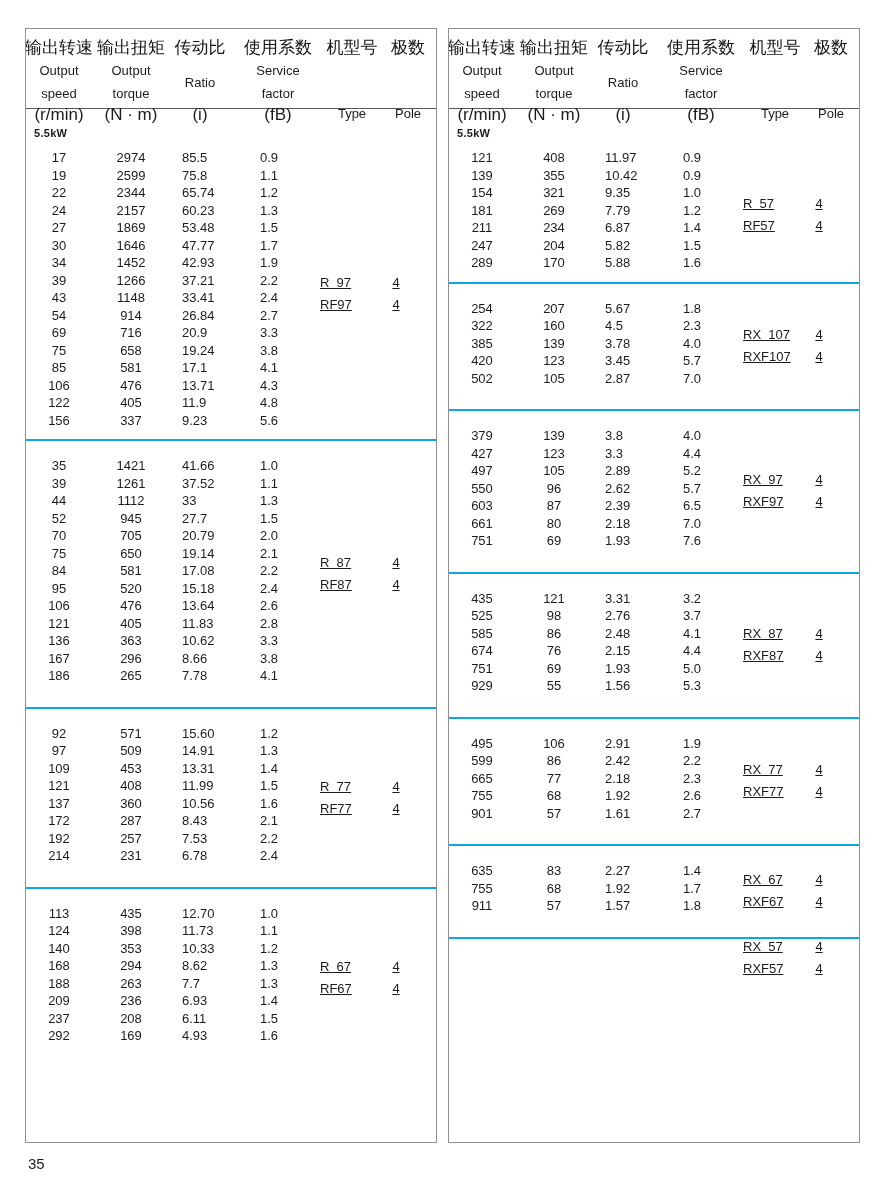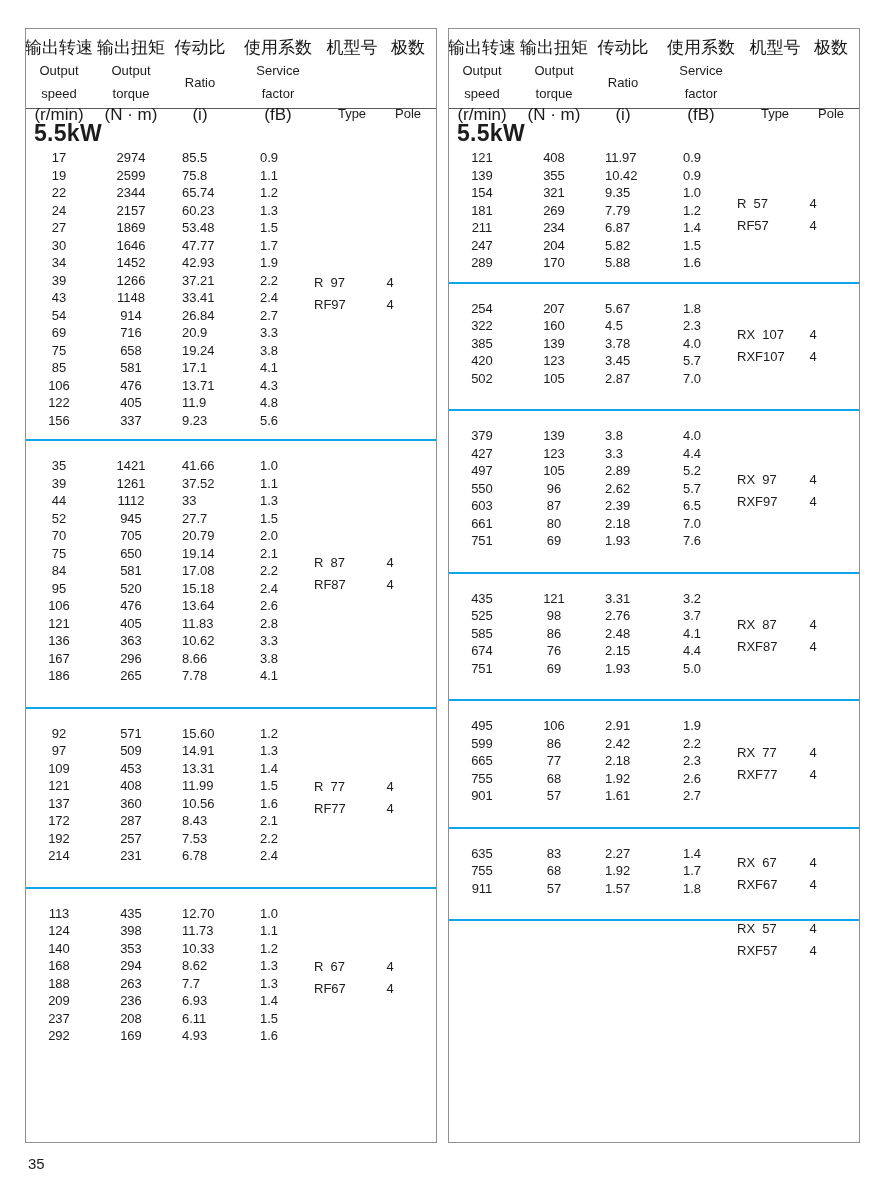--- a/index.html
+++ b/index.html
@@ -24,40 +24,41 @@
   }
   .h-cell {
     display:flex; flex-direction:column; justify-content:space-between;
     align-items:center; text-align:center; padding:7px 0 8px 0;
   }
   .h-cn   { font-size:17px; color:#141414; white-space:nowrap; }
   .h-en   { font-size:13px; line-height:23px; max-width:62px; }
   .h-unit { font-size:17px; white-space:nowrap; }
 
   .power-row { height:40px; display:flex; align-items:center; padding-left:8px; }
-  .power-heading { font-size:23px; font-weight:bold; letter-spacing:0.3px;margin-top:8px; }
+  .power-heading { font-size:11px; font-weight:bold; letter-spacing:0.3px;margin-top:8px; }
 
   .groups { height:995px; overflow:hidden; }
   .group { position:relative; padding:16px 0 22px 0; }
   .group + .group { border-top:2px solid #0ea5e9; }
   .group:first-child { padding-top:0; padding-bottom:10px; }
   .group-single .rows { min-height:50px; display:flex; flex-direction:column; justify-content:center; }
 
   .data-row {
     display:grid; grid-template-columns:66px 78px 60px 96px;
     height:17.5px; line-height:17.5px; font-size:13px;
   }
   .cell { white-space:nowrap; }
   .c-center { text-align:center; }
   .c-ratio  { text-align:left; padding-left:12px; }
   .c-fb     { text-align:left; padding-left:30px; }
 
   .annotation {
-    position:absolute; right:14px; top:50%; transform:translateY(-50%);
+    position:absolute; right:8px; top:50%; transform:translateY(-50%);
     width:112px;
+    text-decoration:underline;
   }
   .type-row {
     display:grid; grid-template-columns:52px 56px;
     height:22px; line-height:22px; font-size:13px;
   }
   .type-label { white-space:pre; padding-left:4px; }
   .pole-value { text-align:center; }
 
   .page-number {
     position:absolute; left:28px; top:1155px;
@@ -649,20 +650,26 @@
               <span class="cell c-center">76</span>
               <span class="cell c-ratio">2.15</span>
               <span class="cell c-fb">4.4</span>
             </div>
             <div class="data-row">
               <span class="cell c-center">751</span>
               <span class="cell c-center">69</span>
               <span class="cell c-ratio">1.93</span>
               <span class="cell c-fb">5.0</span>
             </div>
+            <div class="data-row">
+              <span class="cell c-center">929</span>
+              <span class="cell c-center">55</span>
+              <span class="cell c-ratio">1.56</span>
+              <span class="cell c-fb">5.3</span>
+            </div>
           </div>
           <div class="annotation">
             <div class="type-row">
               <span class="type-label">RX  87</span>
               <span class="pole-value">4</span>
             </div>
             <div class="type-row">
               <span class="type-label">RXF87</span>
               <span class="pole-value">4</span>
             </div>

